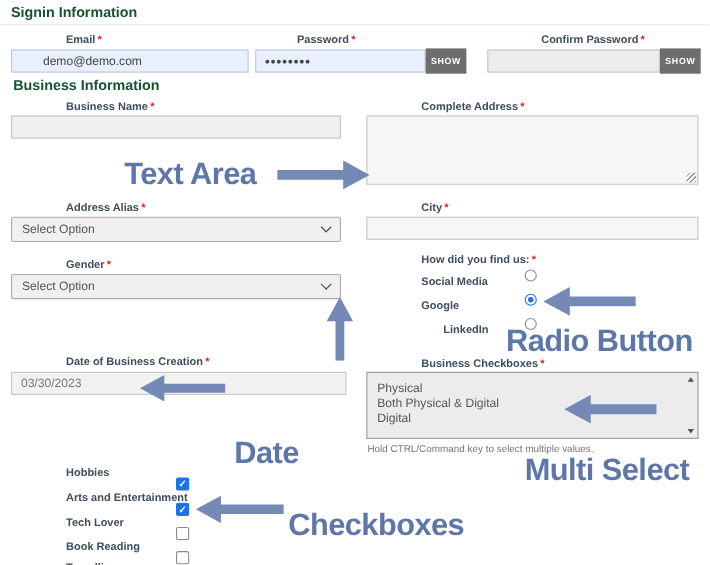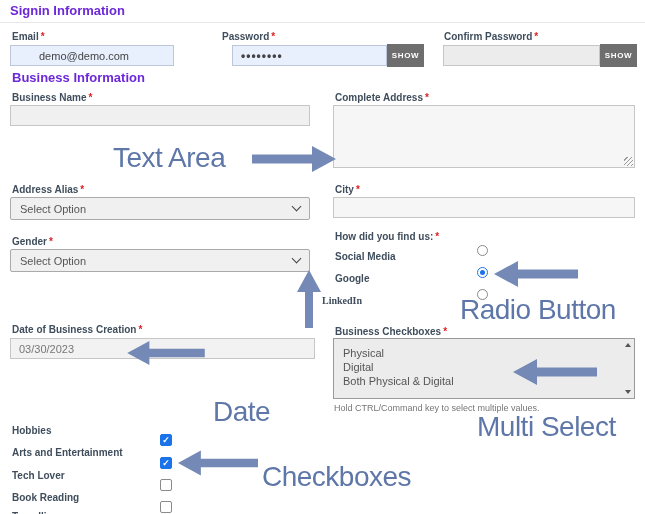--- a/index.html
+++ b/index.html
@@ -1,36 +1,36 @@
 <!DOCTYPE html>
 <html><head>
 <meta charset="utf-8">
 <style>
   html,body{margin:0;padding:0;background:#fff;}
   #screen{position:relative;width:645px;height:514px;background:#fff;overflow:hidden;
           font-family:"Liberation Sans",sans-serif;}
   .abs{position:absolute;}
-  .h1{font-size:13px;font-weight:bold;color:#6d28d9;white-space:nowrap;}
+  .h1{font-size:13px;font-weight:bold;color:#14532d;white-space:nowrap;}
   .divider{height:1px;background:#e8e8e8;width:645px;}
-  .label{font-size:10px;font-weight:bold;color:#3f4d5c;white-space:nowrap;}
+  .label{font-size:10px;font-weight:bold;color:#3f4d5c;white-space:nowrap;margin-left:48px;}
   .req{color:#e02020;margin-left:2px;font-size:10px;}
   .input{box-sizing:border-box;border:1px solid #c6c6c6;background:#f5f5f5;font-size:11px;
          color:#444;padding:0 8px;font-family:"Liberation Sans",sans-serif;}
   input.input{outline:none;}
   .autofill{background:#e8f0fe;border-color:#bcc8da;}
   .pwd{font-size:12px;font-weight:bold;letter-spacing:1px;}
   .show-btn{background:#6e6e6e;color:#fff;font-size:8px;font-weight:bold;letter-spacing:.6px;
             display:flex;align-items:center;justify-content:center;border:none;cursor:pointer;
             font-family:"Liberation Sans",sans-serif;}
   .select{box-sizing:border-box;border:1px solid #aaa;background:#f0f0f0;border-radius:2px;
           font-size:11px;color:#555;display:flex;align-items:center;justify-content:space-between;
           padding:0 9px;cursor:pointer;}
   .chev{width:6px;height:6px;border-right:1.6px solid #444;border-bottom:1.6px solid #444;
         transform:rotate(45deg);margin-top:-4px;}
-  .annot{font-weight:normal;color:#5e77a8;font-size:28px;white-space:nowrap;letter-spacing:-.5px;}
+  .annot{font-weight:bold;color:#5e77a8;font-size:28px;white-space:nowrap;letter-spacing:-.5px;}
   .arrow{fill:#7489b6;}
   .radio{width:11px;height:11px;border-radius:50%;border:1px solid #8a8a8a;background:#fff;
          box-sizing:border-box;cursor:pointer;}
   .radio.checked{border:1.5px solid #1a73e8;display:flex;align-items:center;justify-content:center;}
   .radio.checked::after{content:"";width:5px;height:5px;border-radius:50%;background:#1a73e8;}
   .cb{width:12px;height:12px;border:1px solid #8a8a8a;border-radius:2px;background:#fff;
       box-sizing:border-box;display:flex;align-items:center;justify-content:center;cursor:pointer;
       font-size:9px;line-height:9px;color:#fff;font-weight:bold;}
   .cb.checked{background:#1a73e8;border-color:#1a73e8;}
   .listbox{box-sizing:border-box;border:1px solid #9a9a9a;background:#ececec;font-size:11px;
@@ -46,21 +46,21 @@
 </style>
 </head>
 <body>
 
 <div id="screen">
 
   <div class="abs h1" style="left:10px;top:3px;">Signin Information</div>
   <div class="abs divider" style="left:0;top:22px;"></div>
 
   <div class="abs label" style="left:12px;top:31px;"><span>Email</span><span class="req">*</span></div>
-  <input class="abs input autofill" style="left: 10px; top: 45px; width: 164px; height: 21px; padding-left: 28px;" readonly="" value="demo@demo.com">
+  <input class="abs input autofill" style="left: 10px; top: 45px; width: 216px; height: 21px; padding-left: 28px;" readonly="" value="demo@demo.com">
 
   <div class="abs label" style="left:222px;top:31px;"><span>Password</span><span class="req">*</span></div>
   <input class="abs input autofill pwd" style="left: 232px; top: 45px; width: 155px; height: 21px;" readonly="" value="••••••••">
   <button class="abs show-btn" style="left:387px;top:44px;width:37px;height:23px;">SHOW</button>
 
   <div class="abs label" style="left:444px;top:31px;"><span>Confirm Password</span><span class="req">*</span></div>
   <input class="abs input" style="left: 443px; top: 45px; width: 157px; height: 21px; background: rgb(236, 236, 236);" readonly="" value="">
   <button class="abs show-btn" style="left:600px;top:44px;width:37px;height:23px;">SHOW</button>
 
   <div class="abs h1" style="left:12px;top:70px;">Business Information</div>
@@ -93,21 +93,21 @@
   </div>
 
   <div class="abs label" style="left:335px;top:231px;"><span>How did you find us:</span><span class="req">*</span></div>
 
   <div class="abs label" style="left:335px;top:251px;font-weight:bold;">Social Media</div>
   <div class="abs radio" style="left:477px;top:245px;"></div>
 
   <div class="abs label" style="left:335px;top:273px;">Google</div>
   <div class="abs radio checked" style="left:477px;top:267px;"></div>
 
-  <div class="abs label" style="left:322px;top:295px;font-family:Liberation Serif, serif;">LinkedIn</div>
+  <div class="abs label" style="left:355px;top:295px;">LinkedIn</div>
   <div class="abs radio" style="left:477px;top:289px;"></div>
 
   <svg class="abs arrow" style="left:297px;top:270px;" width="24" height="58" viewBox="0 0 24 58">
     <polygon points="12,0 0,22 8,22 8,58 16,58 16,22 24,22"></polygon>
     </svg>
 
   <div class="abs annot" style="left:460px;top:294px;">Radio Button</div>
   <svg class="abs arrow" style="left:494px;top:261px;" width="84" height="26" viewBox="0 0 84 26">
     <polygon points="0,13 24,0 24,8.5 84,8.5 84,17.5 24,17.5 24,26"></polygon>
     </svg>
@@ -116,22 +116,22 @@
   <input class="abs input gray-text" style="left: 10px; top: 338px; width: 305px; height: 21px; background: rgb(242, 242, 242); color: rgb(119, 119, 119);" readonly="" value="03/30/2023">
 
   <svg class="abs arrow" style="left:124px;top:341px;" width="84" height="24" viewBox="0 0 84 26">
     <polygon points="0,13 24,0 24,8.5 84,8.5 84,17.5 24,17.5 24,26"></polygon>
     </svg>
   <div class="abs annot" style="left:213px;top:363px;margin-top:33px;">Date</div>
 
   <div class="abs label" style="left:335px;top:326px;"><span>Business Checkboxes</span><span class="req">*</span></div>
   <div class="abs listbox" style="left:333px;top:338px;width:302px;height:61px;">
     <span class="ms-opt">Physical</span>
+    <span class="ms-opt">Both Physical &amp; Digital</span>
     <span class="ms-opt">Digital</span>
-    <span class="ms-opt">Both Physical &amp; Digital</span>
   </div>
   <div class="abs tri-up" style="left:625px;top:343px;"></div>
   <div class="abs tri-down" style="left:625px;top:390px;"></div>
   <div class="abs helper" style="left:334px;top:403px;">Hold CTRL/Command key to select multiple values.</div>
 
   <svg class="abs arrow" style="left:513px;top:359px;" width="84" height="26" viewBox="0 0 84 26">
     <polygon points="0,13 24,0 24,8.5 84,8.5 84,17.5 24,17.5 24,26"></polygon>
     </svg>
   <div class="abs annot" style="left:477px;top:411px;">Multi Select</div>
 

